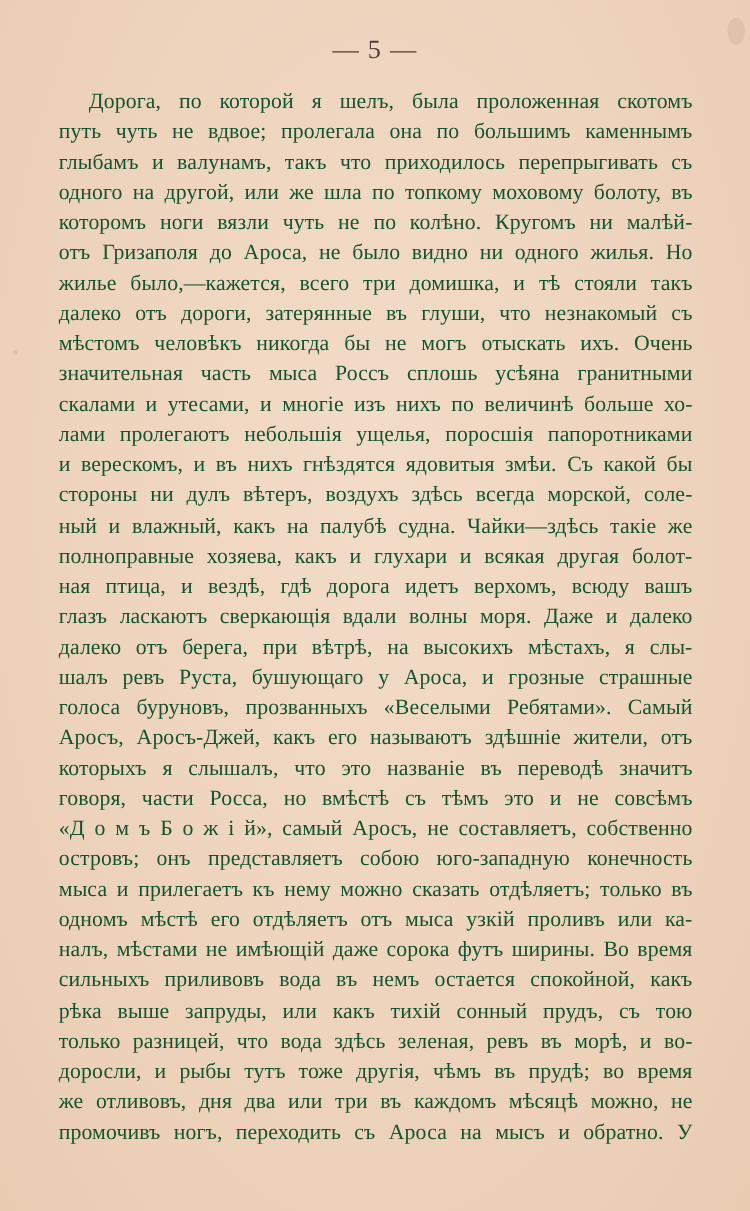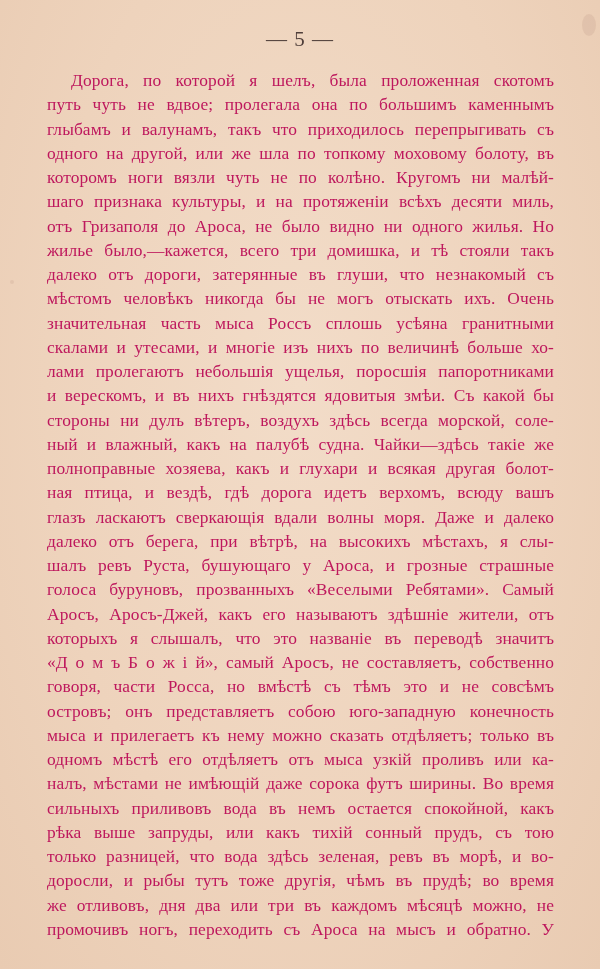--- a/index.html
+++ b/index.html
@@ -43,21 +43,21 @@
   }
   .line {
     display: block;
     height: 24.25px;
     line-height: 24.25px;
     font-family: "Liberation Serif", serif;
     font-size: 17.4px;
     white-space: nowrap;
     text-align: justify;
     text-align-last: justify;
-    color: #be185d;
+    color: #14532d;
     letter-spacing: 0.1px;
   }
   .line.indent {
     padding-left: 24px;
   }
   .spot {
     position: absolute;
     border-radius: 50%;
     background: rgba(180, 140, 120, 0.18);
   }
@@ -70,41 +70,40 @@
   <div class="spot" style="left:10px;top:280px;width:4px;height:4px;"></div>
 
   <div class="header">— 5 —</div>
 
   <div class="body-text" id="body-text">
       <span class="line indent">Дорога, по которой я шелъ, была проложенная скотомъ</span>
       <span class="line">путь чуть не вдвое; пролегала она по большимъ каменнымъ</span>
       <span class="line">глыбамъ и валунамъ, такъ что приходилось перепрыгивать съ</span>
       <span class="line">одного на другой, или же шла по топкому моховому болоту, въ</span>
       <span class="line">которомъ ноги вязли чуть не по колѣно. Кругомъ ни малѣй-</span>
-      <span class="line">шаго признака культуры, и на протяженіи всѣхъ десяти миль,</span>
       <span class="line">отъ Гризаполя до Ароса, не было видно ни одного жилья. Но</span>
       <span class="line">жилье было,—кажется, всего три домишка, и тѣ стояли такъ</span>
       <span class="line">далеко отъ дороги, затерянные въ глуши, что незнакомый съ</span>
       <span class="line">мѣстомъ человѣкъ никогда бы не могъ отыскать ихъ. Очень</span>
       <span class="line">значительная часть мыса Россъ сплошь усѣяна гранитными</span>
       <span class="line">скалами и утесами, и многіе изъ нихъ по величинѣ больше хо-</span>
       <span class="line">лами пролегаютъ небольшія ущелья, поросшія папоротниками</span>
       <span class="line">и верескомъ, и въ нихъ гнѣздятся ядовитыя змѣи. Съ какой бы</span>
       <span class="line">стороны ни дулъ вѣтеръ, воздухъ здѣсь всегда морской, соле-</span>
       <span class="line">ный и влажный, какъ на палубѣ судна. Чайки—здѣсь такіе же</span>
       <span class="line">полноправные хозяева, какъ и глухари и всякая другая болот-</span>
       <span class="line">ная птица, и вездѣ, гдѣ дорога идетъ верхомъ, всюду вашъ</span>
       <span class="line">глазъ ласкаютъ сверкающія вдали волны моря. Даже и далеко</span>
       <span class="line">далеко отъ берега, при вѣтрѣ, на высокихъ мѣстахъ, я слы-</span>
       <span class="line">шалъ ревъ Руста, бушующаго у Ароса, и грозные страшные</span>
       <span class="line">голоса буруновъ, прозванныхъ «Веселыми Ребятами». Самый</span>
       <span class="line">Аросъ, Аросъ-Джей, какъ его называютъ здѣшніе жители, отъ</span>
       <span class="line">которыхъ я слышалъ, что это названіе въ переводѣ значитъ</span>
+      <span class="line">говоря, части Росса, но вмѣстѣ съ тѣмъ это и не совсѣмъ</span>
       <span class="line">«Д о м ъ  Б о ж і й», самый Аросъ, не составляетъ, собственно</span>
-      <span class="line">говоря, части Росса, но вмѣстѣ съ тѣмъ это и не совсѣмъ</span>
       <span class="line">островъ; онъ представляетъ собою юго-западную конечность</span>
       <span class="line">мыса и прилегаетъ къ нему можно сказать отдѣляетъ; только въ</span>
       <span class="line">одномъ мѣстѣ его отдѣляетъ отъ мыса узкій проливъ или ка-</span>
       <span class="line">налъ, мѣстами не имѣющій даже сорока футъ ширины. Во время</span>
       <span class="line">сильныхъ приливовъ вода въ немъ остается спокойной, какъ</span>
       <span class="line">рѣка выше запруды, или какъ тихій сонный прудъ, съ тою</span>
       <span class="line">только разницей, что вода здѣсь зеленая, ревъ въ морѣ, и во-</span>
       <span class="line">доросли, и рыбы тутъ тоже другія, чѣмъ въ прудѣ; во время</span>
       <span class="line">же отливовъ, дня два или три въ каждомъ мѣсяцѣ можно, не</span>
       <span class="line">промочивъ ногъ, переходить съ Ароса на мысъ и обратно. У</span>

